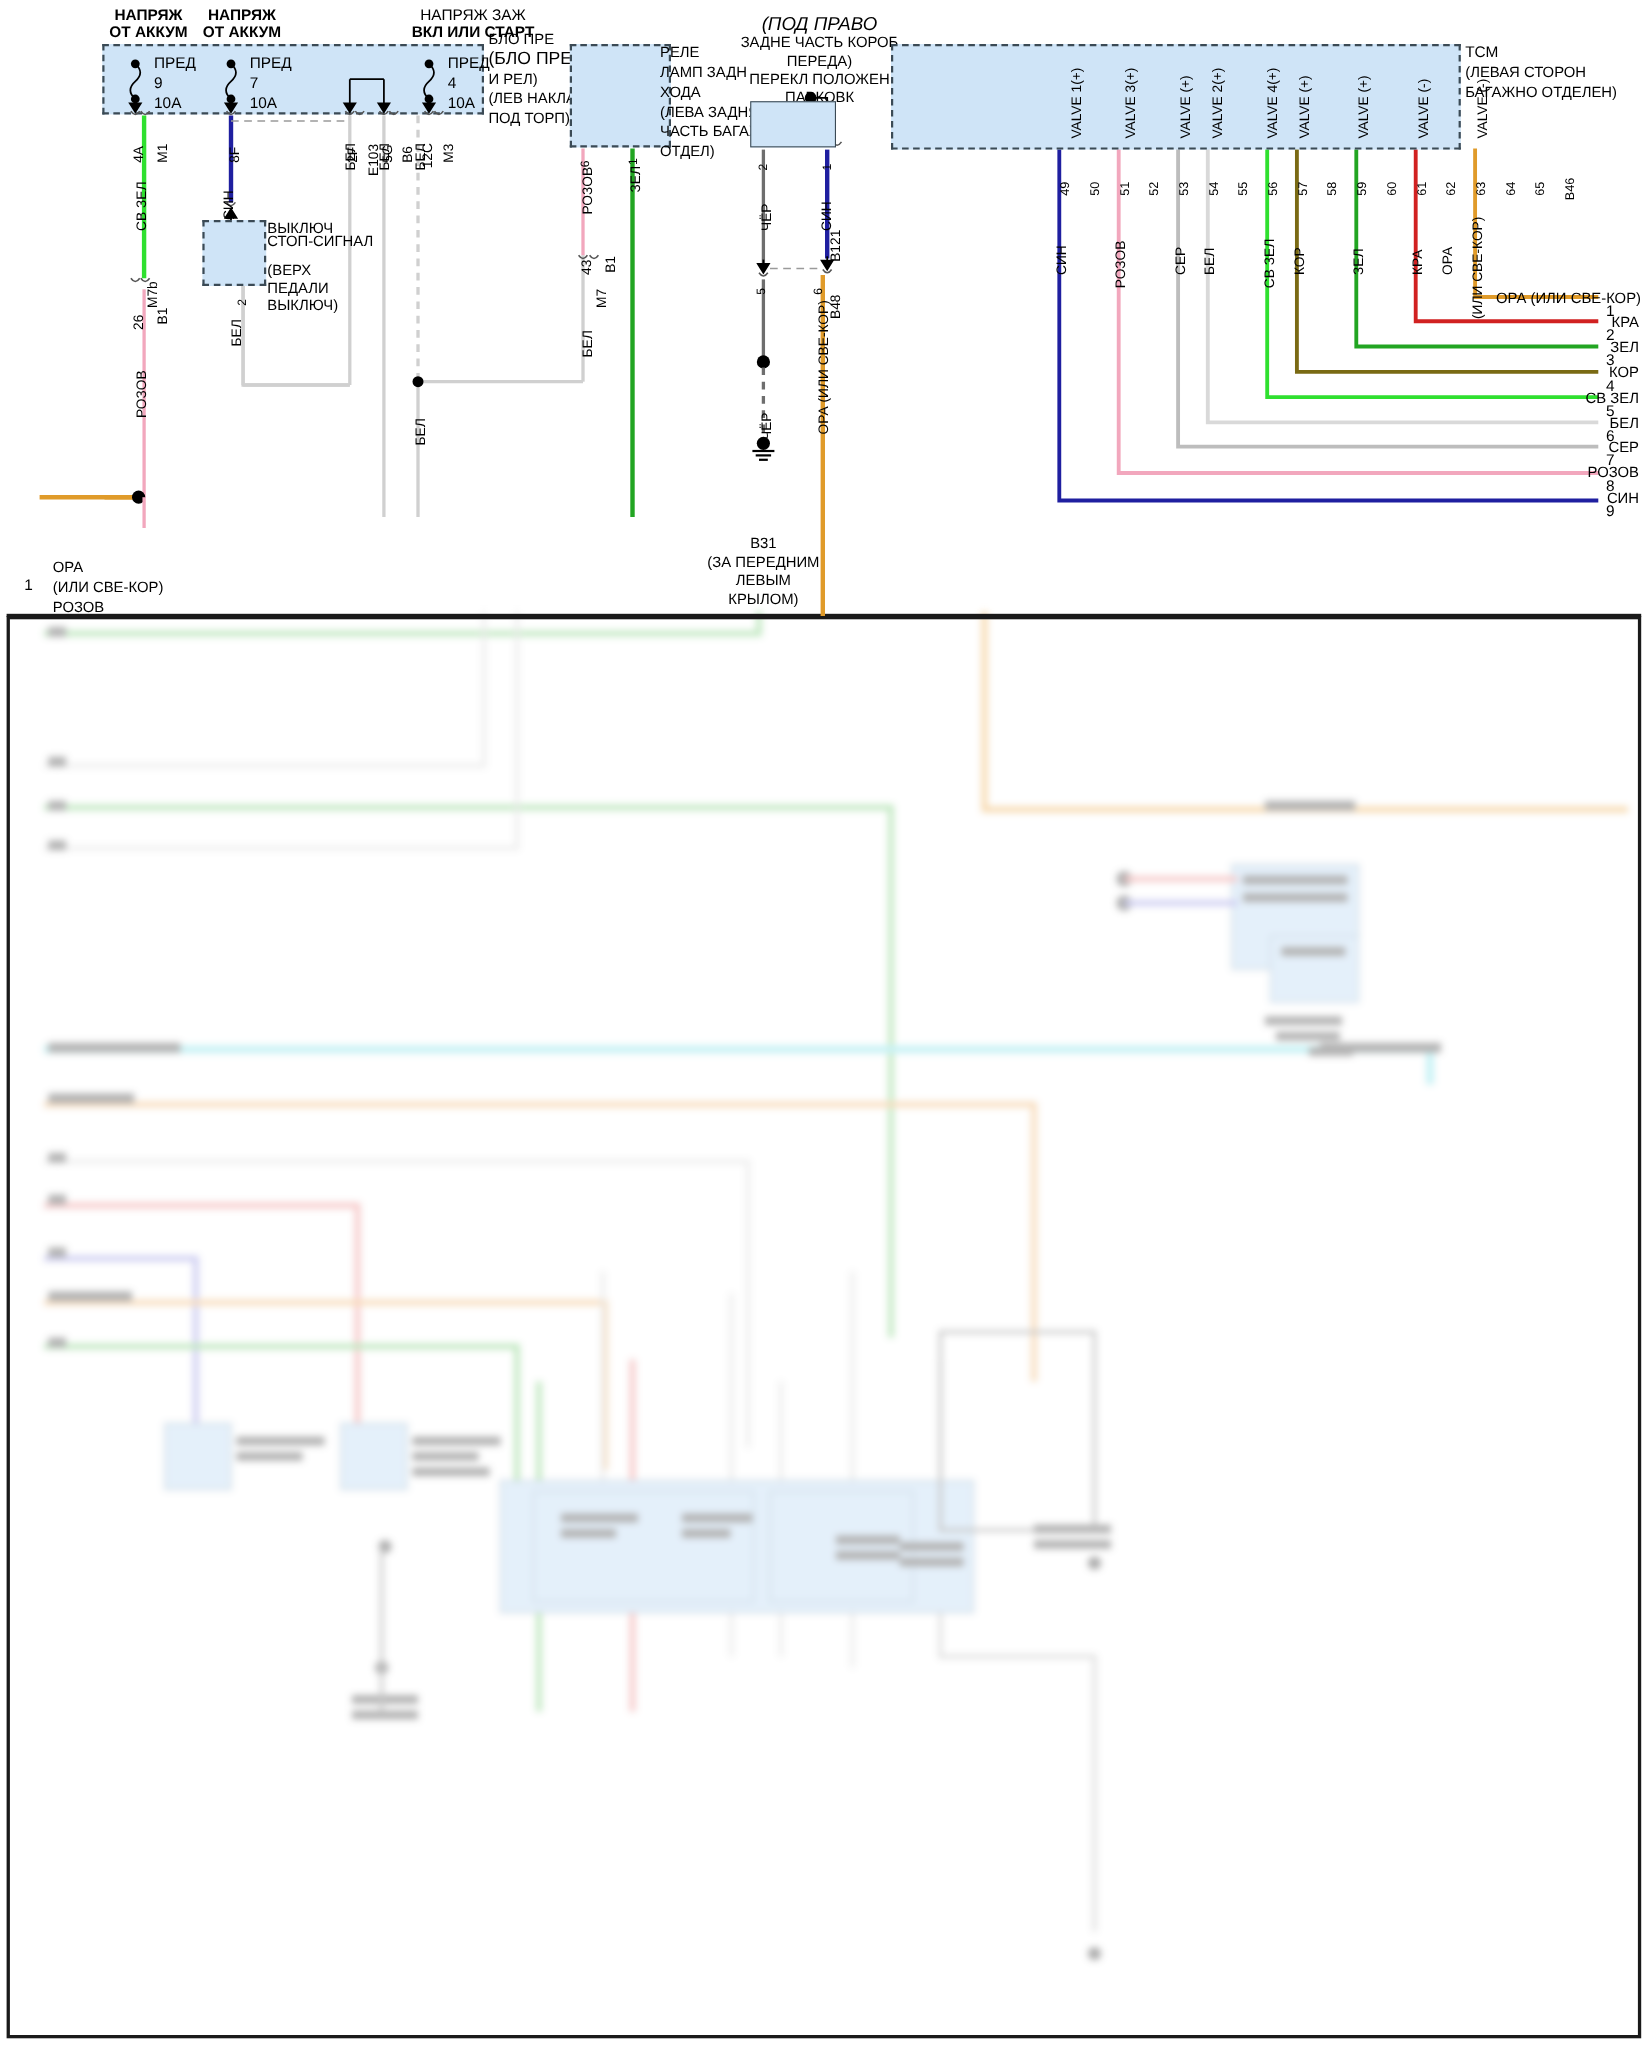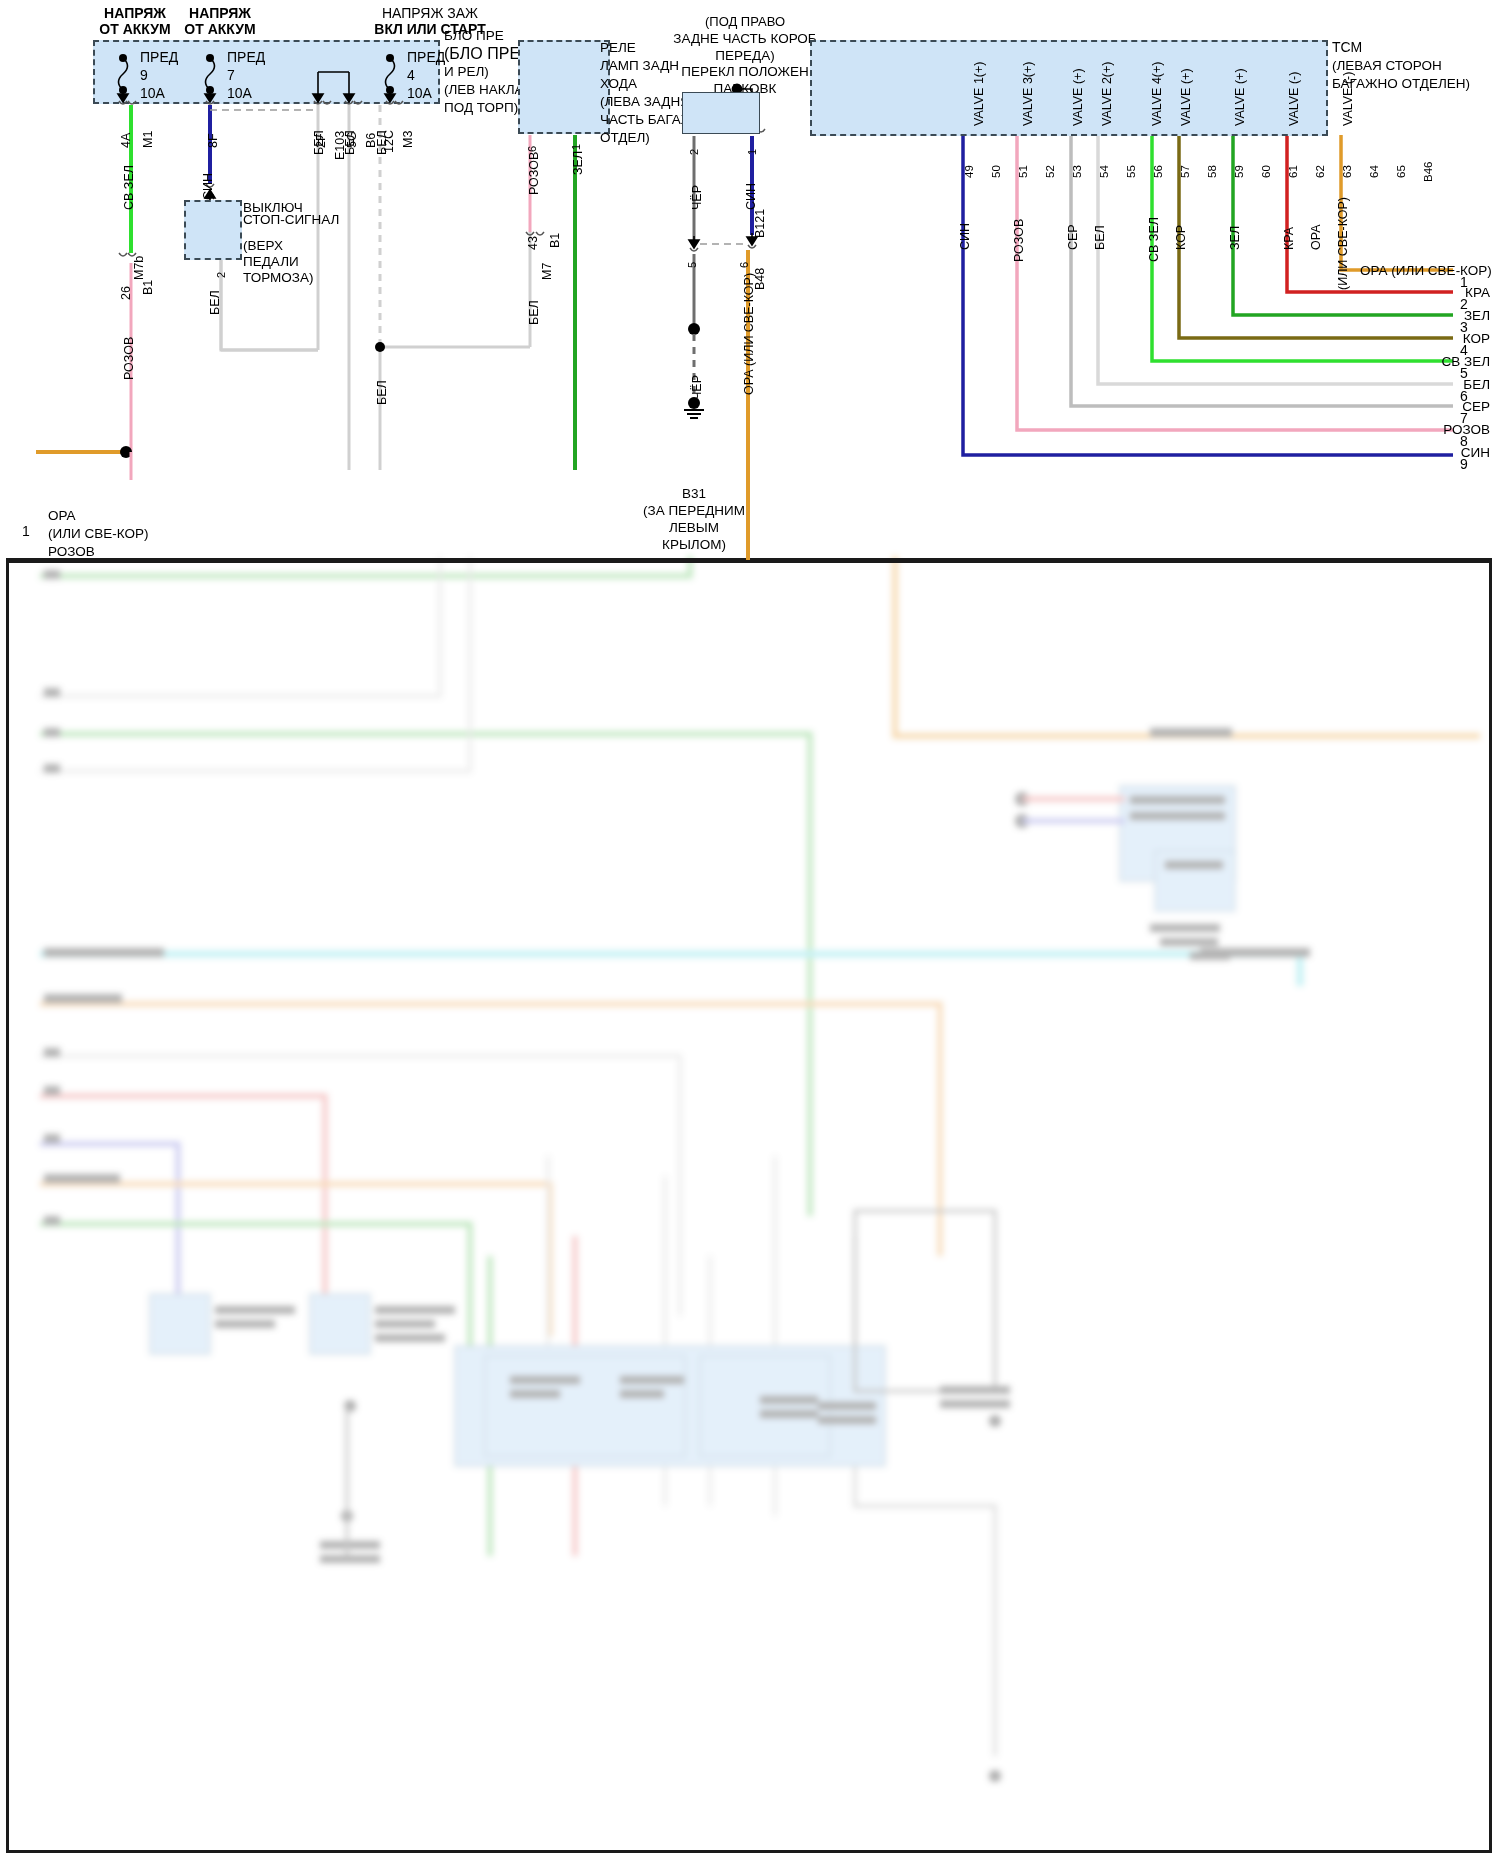--- a/index.html
+++ b/index.html
@@ -418,31 +418,31 @@
     <div class="vtxt" style="left:686px;top:268px;font-size:11px;">5</div>
     <div class="vtxt" style="left:738px;top:268px;font-size:11px;">6</div>
     <div class="vtxt" style="left:753px;top:238px;">B121</div>
     <div class="vtxt" style="left:753px;top:290px;">B48</div>
 
     <div class="box" style="left:184px;top:200px;width:54px;height:56px;"></div>
     <div class="txt" style="left:243px;top:200px;font-size:13.5px;">ВЫКЛЮЧ</div>
     <div class="txt" style="left:243px;top:212px;font-size:13.5px;">СТОП-СИГНАЛ</div>
     <div class="txt" style="left:243px;top:238px;font-size:13.5px;">(ВЕРХ</div>
     <div class="txt" style="left:243px;top:254px;font-size:13.5px;">ПЕДАЛИ</div>
-    <div class="txt" style="left:243px;top:270px;font-size:13.5px;">ТОРМОЗА)</div>
+    <div class="txt" style="left:243px;top:270px;font-size:13.5px;">ВЫКЛЮЧ)</div>
 
     <div class="box" style="left:518px;top:40px;width:88px;height:90px;"></div>
     <div class="txt" style="left:600px;top:40px;font-size:13.5px;">РЕЛЕ</div>
     <div class="txt" style="left:600px;top:58px;font-size:13.5px;">ЛАМП ЗАДН</div>
     <div class="txt" style="left:600px;top:76px;font-size:13.5px;">ХОДА</div>
     <div class="txt" style="left:600px;top:94px;font-size:13.5px;">(ЛЕВА ЗАДНЯ</div>
     <div class="txt" style="left:600px;top:112px;font-size:13.5px;">ЧАСТЬ БАГАЖ</div>
     <div class="txt" style="left:600px;top:130px;font-size:13.5px;">ОТДЕЛ)</div>
 
-    <div class="txt c" style="left:620px;top:14px;width:250px;font-size:13px;">(ПОД ПРАВО</div>
+    <div class="txt c" style="left:620px;top:14px;width:250px;font-size:17px;font-style:italic;">(ПОД ПРАВО</div>
     <div class="txt c" style="left:620px;top:31px;width:250px;font-size:13.5px;">ЗАДНЕ ЧАСТЬ КОРОБ</div>
     <div class="txt c" style="left:620px;top:48px;width:250px;font-size:13.5px;">ПЕРЕДА)</div>
     <div class="txt c" style="left:620px;top:64px;width:250px;font-size:13.5px;">ПЕРЕКЛ ПОЛОЖЕН</div>
     <div class="txt c" style="left:620px;top:81px;width:250px;font-size:13.5px;">ПАРКОВК</div>
     <div class="boxsolid" style="left:682px;top:92px;width:76px;height:40px;"></div>
 
     <div class="box" style="left:810px;top:40px;width:514px;height:92px;"></div>
     <div class="txt" style="left:1332px;top:40px;font-size:14px;">ТСМ</div>
     <div class="txt" style="left:1332px;top:58px;font-size:13.5px;">(ЛЕВАЯ СТОРОН</div>
     <div class="txt" style="left:1332px;top:76px;font-size:13.5px;">БАГАЖНО ОТДЕЛЕН)</div>

